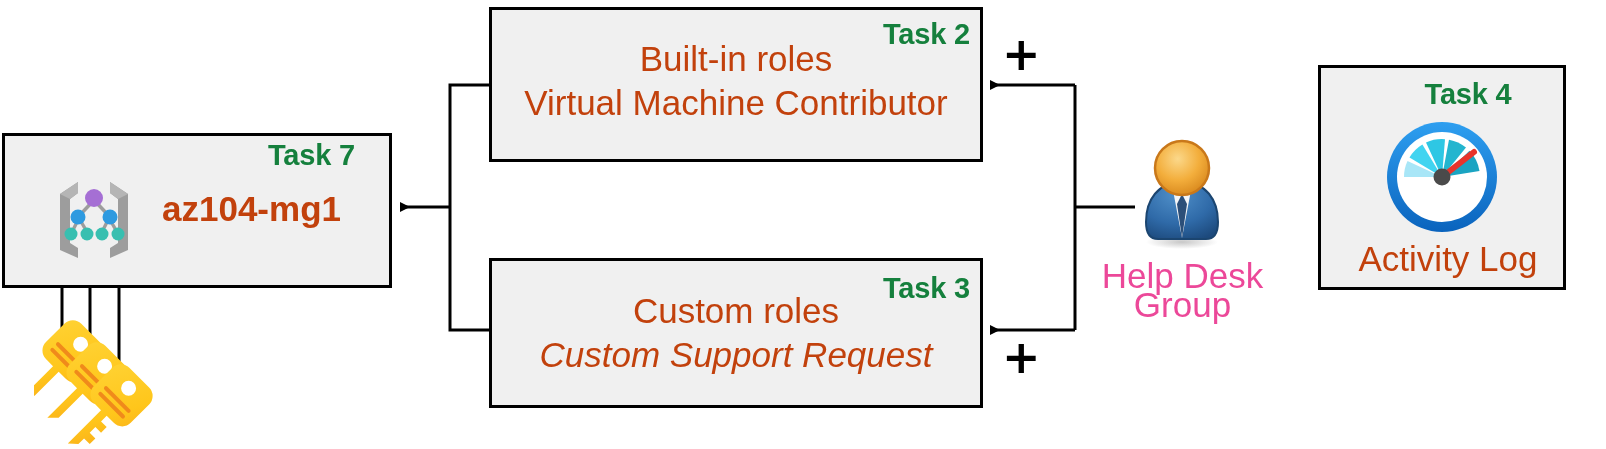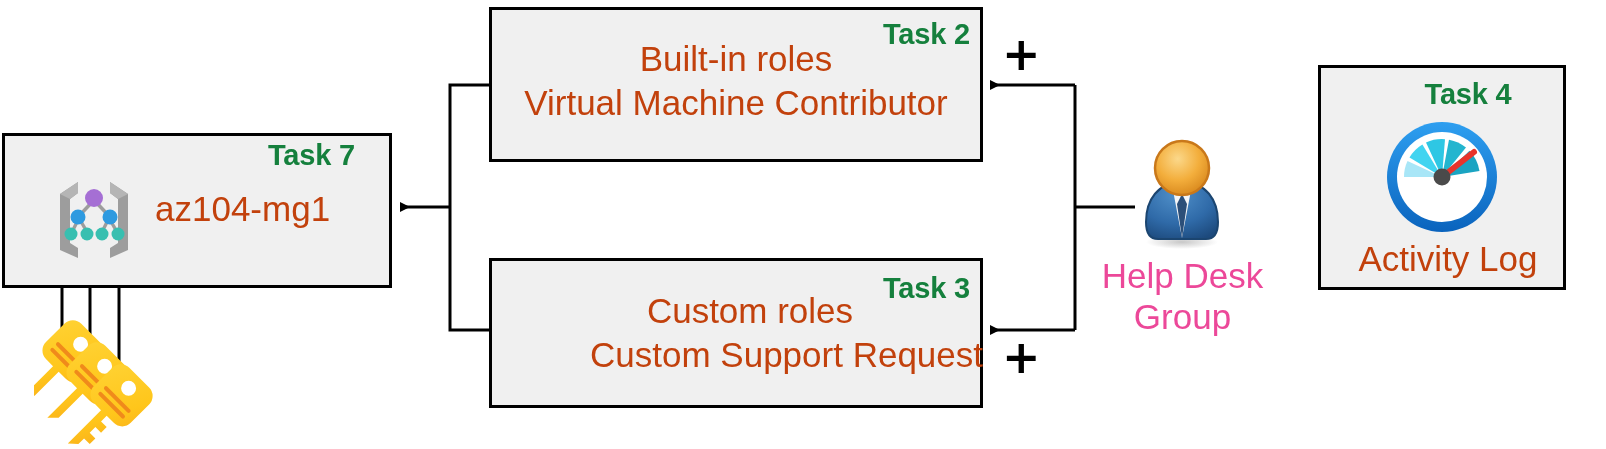--- a/index.html
+++ b/index.html
@@ -96,21 +96,21 @@
     <g stroke="#000000" stroke-width="3" fill="none">
       <path d="M62,360 L62,245" marker-end="url(#arrowU)"></path>
       <path d="M90,385 L90,245" marker-end="url(#arrowU)"></path>
       <path d="M119,420 L119,258" marker-end="url(#arrowU)"></path>
     </g>
   </svg>
 
   <div class="box" style="left:2px; top:133px; width:390px; height:155px;">
   </div>
   <div class="task-tag" style="left:268px; top:139px;">Task 7</div>
-  <div class="box-text" style="left:155px; top:188px;">az104-mg1</div>
+  <div class="box-text" style="left:162px; top:188px;font-weight:bold;">az104-mg1</div>
 
   <div class="icon-abs" style="left:48px; top:172px; width:92px; height:92px;">
     <svg viewBox="0 0 92 92" width="92" height="92">
 
       <path d="M30,10 L12,22 L12,78 L30,86 L30,76 L22,71 L22,27 L30,21 Z" fill="#9d9d9d"></path>
       <path d="M30,10 L12,22 L22,27 L30,21 Z" fill="#b5b5b5"></path>
 
       <path d="M62,10 L80,22 L80,78 L62,86 L62,76 L70,71 L70,27 L62,21 Z" fill="#9d9d9d"></path>
       <path d="M62,10 L80,22 L70,27 L62,21 Z" fill="#b5b5b5"></path>
 
@@ -135,22 +135,22 @@
 
   <div class="box" style="left:489px; top:7px; width:494px; height:155px;">
   </div>
   <div class="task-tag" style="left:883px; top:18px;">Task 2</div>
   <div class="box-text" style="left:489px; top:38px; width:494px; text-align:center;">Built-in roles</div>
   <div class="box-text" style="left:489px; top:82px; width:494px; text-align:center;">Virtual Machine Contributor</div>
 
   <div class="box" style="left:489px; top:258px; width:494px; height:150px;">
   </div>
   <div class="task-tag" style="left:883px; top:272px;">Task 3</div>
-  <div class="box-text" style="left:503px; top:290px; width:494px; text-align:center;">Custom roles</div>
-  <div class="box-text" style="left:489px; top:334px; width:494px; text-align:right;">Custom Support Request</div>
+  <div class="box-text" style="left:489px; top:290px; width:494px; text-align:center;">Custom roles</div>
+  <div class="box-text" style="left:489px; top:334px; width:494px; text-align:center;font-style:italic;">Custom Support Request</div>
 
   <div class="plus-sign" style="left:1002px; top:31px;">+</div>
   <div class="plus-sign" style="left:1002px; top:334px;">+</div>
 
   <div class="icon-abs" style="left:1134px; top:138px; width:96px; height:112px;">
     <svg viewBox="0 0 96 112" width="96" height="112">
       <defs>
         <radialGradient id="headG" cx="42%" cy="33%" r="72%">
           <stop offset="0%" stop-color="#fbd88a"></stop>
           <stop offset="55%" stop-color="#f3ae3c"></stop>
@@ -171,21 +171,21 @@
       <path d="M48,44 C24,44 12,62 12,84 C12,96 16,101 24,101 L72,101 C80,101 84,96 84,84 C84,62 72,44 48,44 Z" fill="url(#bodyG)" stroke="#1b4570" stroke-width="2"></path>
 
       <path d="M38,47 L48,100 L58,47 L48,55 Z" fill="#f4f5f7"></path>
 
       <path d="M48,56 L53,66 L48,100 L43,66 Z" fill="#2c4f79"></path>
 
       <circle cx="48" cy="30" r="27" fill="url(#headG)" stroke="#c9781a" stroke-width="2.5"></circle>
     </svg>
   </div>
   <div class="plain-label" style="left:1080px; top:255px; width:205px;">Help Desk</div>
-  <div class="plain-label" style="left:1080px; top:296px; width:205px;">Group</div>
+  <div class="plain-label" style="left:1080px; top:284px; width:205px;">Group</div>
 
   <div class="box" style="left:1318px; top:65px; width:248px; height:225px;">
   </div>
   <div class="task-tag" style="left:1318px; top:78px; width:300px; text-align:center;">Task 4</div>
   <div class="icon-abs" style="left:1383px; top:118px; width:118px; height:118px;">
     <svg viewBox="0 0 118 118" width="118" height="118">
       <defs>
         <linearGradient id="ringG" x1="0" y1="0" x2="0" y2="1">
           <stop offset="0%" stop-color="#2e9ff0"></stop>
           <stop offset="100%" stop-color="#0a63bd"></stop>

